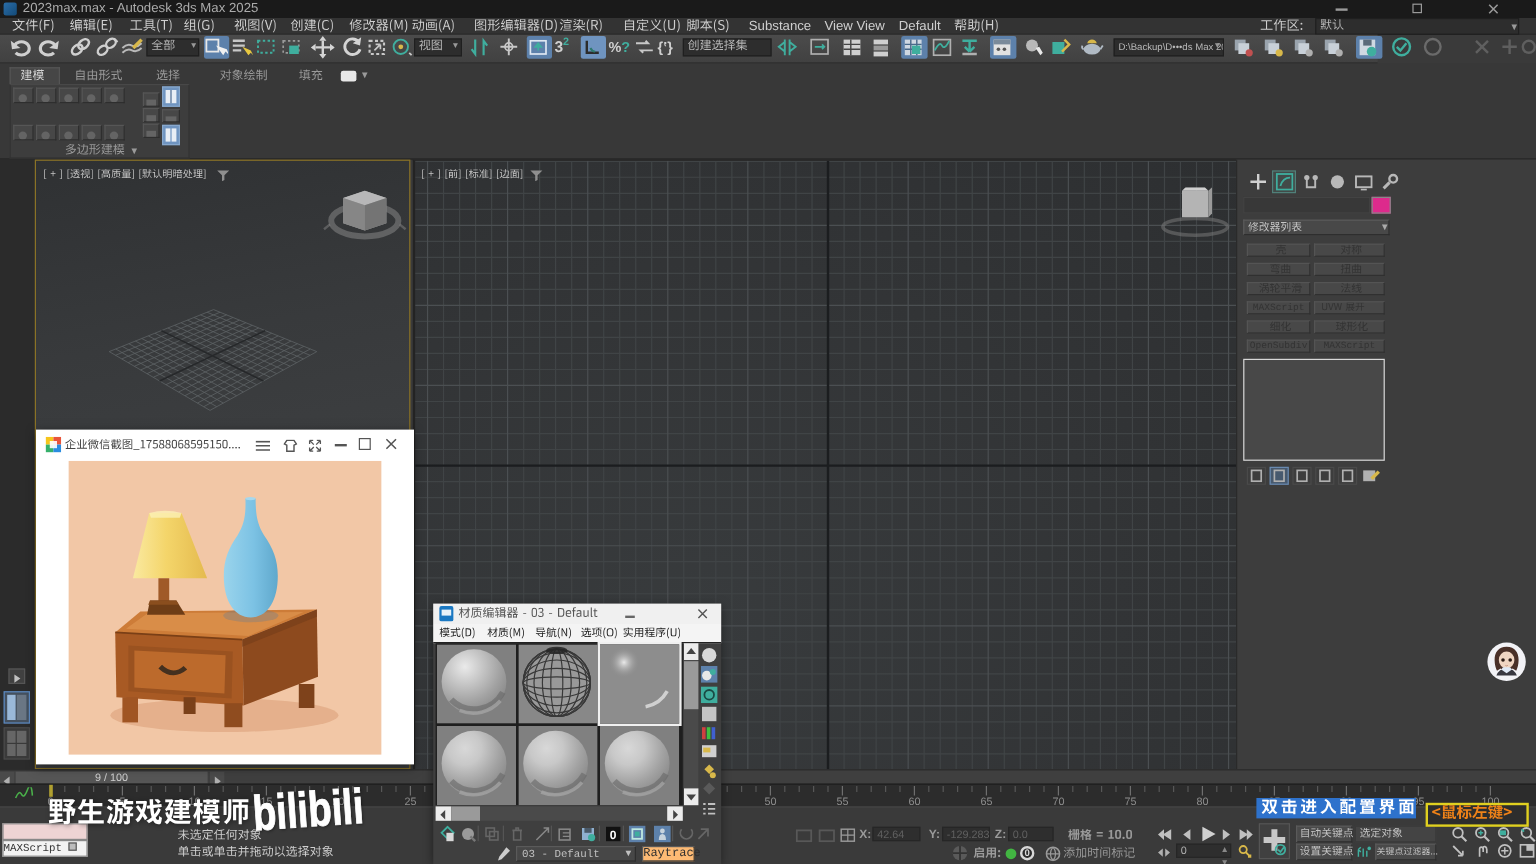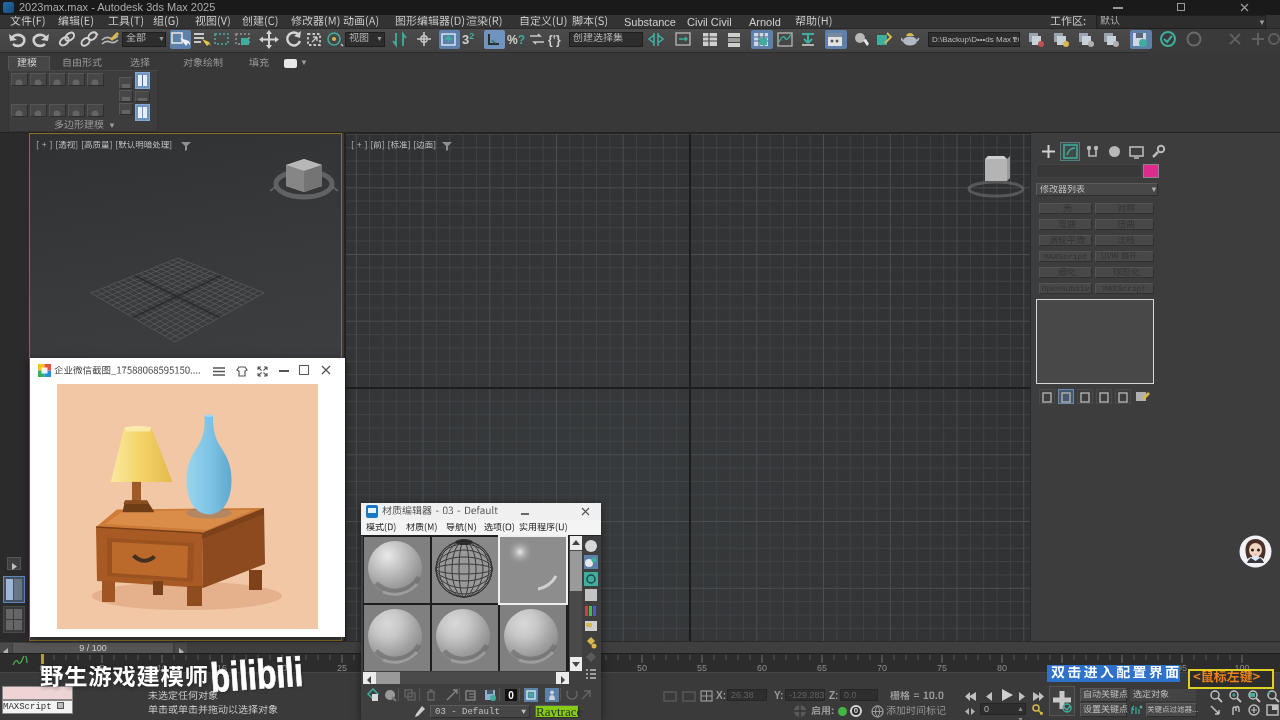--- a/index.html
+++ b/index.html
@@ -52,22 +52,22 @@
     <svg class="abs" style="left:519px;top:1px;" width="50" height="14" viewBox="0 0 50 14">
       <path d="M2.6 4.3L8.5 4.3L8.5 5.9L2.6 5.9L2.6 4.3ZM2.6 3.5L2.6 1.9L8.5 1.9L8.5 3.5L2.6 3.5ZM2.6 6.7L8.5 6.7L8.5 8.3L2.6 8.3L2.6 6.7ZM5.0 -0.5Q4.9 -0.0 4.8 0.3Q4.7 0.6 4.6 1.1L1.8 1.1L1.8 9.7L2.6 9.7L2.6 9.1L8.5 9.1L8.5 9.6L9.4 9.6L9.4 1.1L5.4 1.1Q5.6 0.6 5.7 0.4Q5.8 0.1 6.0 -0.3L5.0 -0.5ZM13.5 4.6Q13.2 6.6 12.9 7.4Q12.6 8.2 11.4 9.2Q11.6 9.3 11.8 9.4Q11.9 9.6 12.1 9.7Q12.8 9.1 13.1 8.7Q13.3 8.2 13.7 7.2Q14.7 9.1 15.6 9.3Q16.4 9.5 18.7 9.5L21.3 9.5Q21.3 9.3 21.4 9.1Q21.4 8.9 21.6 8.7Q21.0 8.7 20.1 8.7Q19.1 8.7 18.7 8.7Q18.1 8.7 17.8 8.7Q17.5 8.6 16.9 8.5L16.9 6.3L20.2 6.3L20.2 5.6L16.9 5.6L16.9 3.8L19.7 3.8L19.7 2.9L13.3 2.9L13.3 3.8L16.1 3.8L16.1 8.3Q15.2 8.0 14.8 7.7Q14.5 7.3 14.0 6.2Q14.1 5.7 14.2 5.5Q14.2 5.2 14.3 4.7L13.5 4.6ZM15.7 -0.3Q15.9 0.0 16.0 0.3Q16.1 0.5 16.2 0.8L11.9 0.8L11.9 3.2L12.7 3.2L12.7 1.6L20.3 1.6L20.3 3.2L21.1 3.2L21.1 0.8L17.1 0.8Q17.0 0.4 16.9 0.2Q16.7 -0.1 16.5 -0.5L15.7 -0.3ZM26.5 -0.2Q26.9 0.6 27.2 1.2Q27.4 1.7 27.6 2.5L28.4 2.2Q28.2 1.4 27.9 0.9Q27.7 0.4 27.3 -0.5L26.5 -0.2ZM30.7 0.4Q30.0 2.5 29.5 3.4Q29.0 4.3 27.5 5.9Q26.1 4.5 25.6 3.6Q25.1 2.7 24.4 0.8L23.6 1.1Q24.4 3.1 24.9 4.0Q25.5 5.0 26.9 6.4Q25.7 7.5 25.0 7.9Q24.2 8.4 22.4 9.0Q22.6 9.1 22.6 9.3Q22.7 9.5 22.8 9.7Q24.7 9.0 25.5 8.6Q26.3 8.1 27.5 7.0Q28.8 8.2 29.5 8.6Q30.3 9.1 32.0 9.7Q32.1 9.4 32.3 9.3Q32.4 9.1 32.6 8.9Q30.9 8.4 30.1 8.0Q29.4 7.5 28.1 6.4Q29.7 4.8 30.2 3.9Q30.8 2.9 31.6 0.6L30.7 0.4ZM35.6 11.0L36.2 10.7Q35.3 9.1 35.1 8.2Q34.8 7.2 34.8 5.4Q34.8 3.5 35.1 2.6Q35.3 1.7 36.2 0.1L35.6 -0.2Q34.6 1.5 34.3 2.3Q34.0 3.2 34.0 5.4Q34.0 7.5 34.3 8.4Q34.6 9.3 35.6 11.0ZM40.7 8.9Q42.3 8.9 43.0 8.5Q43.6 8.1 43.6 5.5L43.6 0.7L42.6 0.7L42.6 5.5Q42.6 7.4 42.2 7.7Q41.8 8.1 40.7 8.1Q39.6 8.1 39.2 7.7Q38.8 7.4 38.8 5.5L38.8 0.7L37.8 0.7L37.8 5.5Q37.8 8.1 38.4 8.5Q39.0 8.9 40.7 8.9ZM45.7 11.0Q46.8 9.3 47.1 8.4Q47.4 7.5 47.4 5.4Q47.4 3.2 47.1 2.3Q46.8 1.5 45.7 -0.2L45.1 0.1Q46.1 1.7 46.3 2.6Q46.5 3.5 46.5 5.4Q46.5 7.2 46.3 8.2Q46.1 9.1 45.1 10.7L45.7 11.0Z" fill="#cfcfcf"></path>
     </svg>
     <svg class="abs" style="left:572px;top:1px;" width="38" height="14" viewBox="0 0 38 14">
       <path d="M0.9 -0.0L0.9 3.9Q0.9 5.5 0.9 6.7Q0.9 7.8 0.3 9.3Q0.5 9.4 0.6 9.5Q0.8 9.6 0.9 9.7Q1.3 8.6 1.4 7.9Q1.5 7.2 1.6 5.9L2.9 5.9L2.9 8.7Q2.9 8.8 2.8 8.8Q2.8 8.9 2.7 8.9Q2.6 8.9 2.4 8.9Q2.3 8.9 1.8 8.9Q1.9 9.1 2.0 9.2Q2.0 9.4 2.1 9.6Q2.7 9.6 2.8 9.6Q3.0 9.6 3.2 9.4Q3.5 9.3 3.5 9.2Q3.6 9.1 3.6 8.7L3.6 -0.0L0.9 -0.0ZM1.6 0.7L2.9 0.7L2.9 2.5L1.6 2.5L1.6 0.7ZM1.6 3.3L2.9 3.3L2.9 5.2L1.6 5.2L1.6 3.9L1.6 3.3ZM7.6 0.2L7.6 9.7L8.4 9.7L8.4 1.0L9.5 1.0L9.5 6.9Q9.5 7.0 9.5 7.0Q9.5 7.1 9.4 7.1Q9.3 7.1 9.1 7.1Q9.0 7.1 8.6 7.1Q8.7 7.3 8.7 7.4Q8.8 7.6 8.8 7.8Q9.3 7.8 9.5 7.8Q9.7 7.8 9.9 7.7Q10.2 7.5 10.2 7.4Q10.3 7.3 10.3 6.9L10.3 0.2L7.6 0.2ZM4.1 8.5L4.1 8.5Q4.3 8.4 4.5 8.3Q4.7 8.3 6.6 8.0Q6.6 8.2 6.7 8.3Q6.7 8.4 6.7 8.6L7.3 8.4Q7.2 7.7 7.0 7.1Q6.9 6.5 6.5 5.5L5.9 5.7Q6.1 6.2 6.2 6.5Q6.3 6.8 6.4 7.3L4.8 7.6Q5.2 6.7 5.4 6.2Q5.5 5.7 5.8 4.7L7.3 4.7L7.3 3.9L6.0 3.9L6.0 2.2L7.1 2.2L7.1 1.4L6.0 1.4L6.0 -0.4L5.2 -0.4L5.2 1.4L4.1 1.4L4.1 2.2L5.2 2.2L5.2 3.9L3.9 3.9L3.9 4.7L5.0 4.7Q4.8 5.8 4.6 6.3Q4.4 6.9 4.3 7.2Q4.2 7.5 4.1 7.7Q4.0 7.8 3.9 7.8Q4.0 8.0 4.0 8.2Q4.1 8.4 4.1 8.5ZM16.1 -0.4L16.1 1.9L11.7 1.9L11.7 2.7L15.0 2.7Q14.2 4.6 13.6 5.5Q12.9 6.4 11.4 7.3Q11.6 7.4 11.7 7.6Q11.9 7.7 12.0 7.9Q13.6 6.8 14.3 5.9Q15.0 4.9 15.9 2.7L16.1 2.7L16.1 6.8L13.5 6.8L13.5 7.6L16.1 7.6L16.1 9.7L16.9 9.7L16.9 7.6L19.5 7.6L19.5 6.8L16.9 6.8L16.9 2.7L17.1 2.7Q17.9 4.9 18.6 5.9Q19.3 6.9 21.0 7.9Q21.1 7.7 21.3 7.5Q21.4 7.4 21.6 7.2Q20.1 6.3 19.4 5.4Q18.7 4.6 17.9 2.7L21.3 2.7L21.3 1.9L16.9 1.9L16.9 -0.4L16.1 -0.4ZM24.6 11.0L25.2 10.7Q24.3 9.1 24.1 8.2Q23.8 7.2 23.8 5.4Q23.8 3.5 24.1 2.6Q24.3 1.7 25.2 0.1L24.6 -0.2Q23.6 1.5 23.3 2.3Q23.0 3.2 23.0 5.4Q23.0 7.5 23.3 8.4Q23.6 9.3 24.6 11.0ZM29.1 8.9Q30.7 8.9 31.3 8.4Q31.8 7.9 31.8 6.7Q31.8 5.5 31.4 5.2Q31.1 4.9 30.1 4.5L29.0 4.0Q28.4 3.7 28.0 3.6Q27.7 3.4 27.7 2.7Q27.7 1.9 28.0 1.7Q28.2 1.5 29.2 1.5Q29.9 1.5 30.2 1.6Q30.5 1.8 31.0 2.2L31.5 1.6Q31.0 1.0 30.5 0.8Q30.1 0.6 29.2 0.6Q27.7 0.6 27.2 1.0Q26.6 1.5 26.6 2.7Q26.6 3.9 27.1 4.2Q27.5 4.5 28.3 4.8L29.4 5.3Q30.2 5.6 30.5 5.8Q30.8 5.9 30.8 6.7Q30.8 7.5 30.5 7.8Q30.1 8.1 29.1 8.1Q28.2 8.1 27.8 7.9Q27.4 7.7 26.9 7.1L26.2 7.8Q26.9 8.5 27.4 8.7Q27.9 8.9 29.1 8.9ZM33.4 11.0Q34.4 9.3 34.7 8.4Q35.0 7.5 35.0 5.4Q35.0 3.2 34.7 2.3Q34.4 1.5 33.4 -0.2L32.7 0.1Q33.7 1.7 33.9 2.6Q34.2 3.5 34.2 5.4Q34.2 7.2 33.9 8.2Q33.7 9.1 32.7 10.7L33.4 11.0Z" fill="#cfcfcf"></path>
     </svg>
     <svg class="abs" style="left:795px;top:1px;" width="39" height="14" viewBox="0 0 39 14">
       <path d="M3.0 -0.4L3.0 0.4L0.7 0.4L0.7 1.1L3.0 1.1L3.0 1.9L1.0 1.9L1.0 2.6L3.0 2.6L3.0 2.8Q3.0 3.0 3.0 3.1Q3.0 3.2 2.9 3.4L0.5 3.4L0.5 4.1L2.6 4.1Q2.3 4.6 2.0 4.8Q1.7 5.1 0.8 5.4Q0.9 5.5 1.1 5.7Q1.2 5.8 1.3 6.0Q2.5 5.5 2.9 5.1Q3.2 4.8 3.5 4.1L5.9 4.1L5.9 3.4L3.8 3.4Q3.8 3.2 3.8 3.1Q3.8 3.0 3.8 2.8L3.8 2.6L5.6 2.6L5.6 1.9L3.8 1.9L3.8 1.1L5.9 1.1L5.9 0.4L3.8 0.4L3.8 -0.4L3.0 -0.4ZM6.4 0.0L6.4 5.5L7.2 5.5L7.2 0.7L9.1 0.7Q8.8 1.2 8.6 1.5Q8.4 1.8 8.1 2.2Q9.0 2.8 9.2 3.0Q9.4 3.3 9.4 3.7Q9.4 3.9 9.4 4.0Q9.3 4.1 9.1 4.1Q9.0 4.2 8.9 4.2Q8.8 4.2 8.7 4.2Q8.3 4.3 8.2 4.3Q8.0 4.2 7.5 4.2Q7.6 4.4 7.7 4.5Q7.7 4.7 7.7 4.9Q8.2 4.9 8.4 4.9Q8.6 4.9 9.0 4.9Q9.2 4.9 9.4 4.8Q9.5 4.8 9.7 4.7Q10.0 4.5 10.1 4.4Q10.2 4.2 10.2 3.7Q10.2 3.2 10.1 3.0Q9.9 2.7 9.0 2.1Q9.4 1.6 9.7 1.2Q9.9 0.9 10.3 0.3L9.7 -0.0L9.6 0.0L6.4 0.0ZM1.6 5.9L1.6 9.1L2.5 9.1L2.5 6.7L5.0 6.7L5.0 9.7L5.9 9.7L5.9 6.7L8.7 6.7L8.7 8.2Q8.7 8.3 8.7 8.3Q8.6 8.3 8.4 8.4Q8.3 8.4 7.9 8.4Q7.6 8.4 6.9 8.3Q7.0 8.5 7.1 8.7Q7.2 8.8 7.2 9.1Q8.1 9.1 8.4 9.1Q8.7 9.1 9.1 8.9Q9.4 8.8 9.5 8.7Q9.5 8.6 9.5 8.2L9.5 5.9L5.9 5.9L5.9 5.0L5.0 5.0L5.0 5.9L1.6 5.9ZM18.0 -0.4Q18.0 0.4 18.0 0.8Q18.0 1.3 17.9 2.1L16.1 2.1L16.1 2.8L17.9 2.8Q17.8 5.5 17.5 6.6Q17.2 7.8 15.1 9.1Q15.3 9.2 15.4 9.4Q15.6 9.5 15.7 9.7Q17.9 8.2 18.2 7.0Q18.5 5.7 18.7 2.8L20.4 2.8Q20.3 6.9 20.3 7.6Q20.2 8.3 19.9 8.7Q19.8 8.8 19.8 8.8Q19.7 8.8 19.5 8.8Q19.3 8.8 19.0 8.8Q18.7 8.8 18.1 8.8Q18.2 9.0 18.3 9.2Q18.3 9.4 18.3 9.6Q18.9 9.6 19.2 9.6Q19.5 9.6 19.8 9.6Q20.2 9.6 20.3 9.5Q20.4 9.5 20.6 9.2Q21.0 8.7 21.1 7.9Q21.1 7.1 21.2 2.5Q21.2 2.4 21.2 2.2Q21.2 2.1 21.2 2.1L18.7 2.1Q18.8 1.2 18.8 0.8Q18.8 0.4 18.8 -0.4L18.0 -0.4ZM11.4 7.8L11.5 8.6Q12.8 8.3 13.8 8.1Q14.7 7.9 16.4 7.5L16.4 6.7L15.8 6.8L15.8 0.1L12.2 0.1L12.2 7.6L11.4 7.8ZM12.9 7.4L12.9 5.6L15.0 5.6L15.0 7.0L12.9 7.4ZM12.9 3.2L15.0 3.2L15.0 4.8L12.9 4.8L12.9 3.2ZM12.9 2.5L12.9 0.8L15.0 0.8L15.0 2.5L12.9 2.5ZM24.6 11.0L25.2 10.7Q24.3 9.1 24.1 8.2Q23.8 7.2 23.8 5.4Q23.8 3.5 24.1 2.6Q24.3 1.7 25.2 0.1L24.6 -0.2Q23.6 1.5 23.3 2.3Q23.0 3.2 23.0 5.4Q23.0 7.5 23.3 8.4Q23.6 9.3 24.6 11.0ZM26.8 8.8L27.8 8.8L27.8 5.0L31.6 5.0L31.6 8.8L32.6 8.8L32.6 0.7L31.6 0.7L31.6 4.1L27.8 4.1L27.8 0.7L26.8 0.7L26.8 8.8ZM34.8 11.0Q35.8 9.3 36.1 8.4Q36.4 7.5 36.4 5.4Q36.4 3.2 36.1 2.3Q35.8 1.5 34.8 -0.2L34.2 0.1Q35.1 1.7 35.4 2.6Q35.6 3.5 35.6 5.4Q35.6 7.2 35.4 8.2Q35.1 9.1 34.2 10.7L34.8 11.0Z" fill="#cfcfcf"></path>
     </svg>
     <div class="abs" style="left:624px;top:1px;font-size:11px;color:#cfcfcf">Substance</div>
-    <div class="abs" style="left:687px;top:1px;font-size:11px;color:#cfcfcf">Civil Civil</div>
-    <div class="abs" style="left:749px;top:1px;font-size:11px;color:#cfcfcf">Arnold</div>
+    <div class="abs" style="left:687px;top:1px;font-size:11px;color:#cfcfcf">View View</div>
+    <div class="abs" style="left:749px;top:1px;font-size:11px;color:#cfcfcf">Default</div>
     <svg class="abs" style="left:1050px;top:1px;" width="38" height="14" viewBox="0 0 38 14">
       <path d="M0.6 8.0L0.6 8.8L10.5 8.8L10.5 8.0L5.9 8.0L5.9 1.7L9.9 1.7L9.9 0.8L1.1 0.8L1.1 1.7L5.0 1.7L5.0 8.0L0.6 8.0ZM16.8 -0.3Q16.2 1.3 15.8 2.1Q15.3 2.9 14.4 3.9Q14.5 4.1 14.7 4.2Q14.9 4.4 15.0 4.5Q15.6 3.9 15.8 3.5Q16.1 3.1 16.6 2.2L17.3 2.2L17.3 9.7L18.2 9.7L18.2 7.0L21.5 7.0L21.5 6.2L18.2 6.2L18.2 4.5L21.3 4.5L21.3 3.8L18.2 3.8L18.2 2.2L21.6 2.2L21.6 1.4L17.0 1.4Q17.2 0.9 17.3 0.7Q17.4 0.4 17.6 -0.1L16.8 -0.3ZM14.1 -0.4Q13.5 1.3 13.0 2.1Q12.5 2.9 11.4 4.0Q11.6 4.2 11.7 4.4Q11.8 4.6 11.9 4.8Q12.3 4.4 12.4 4.2Q12.6 4.0 13.0 3.5L13.0 9.7L13.8 9.7L13.8 2.2Q14.2 1.5 14.4 1.1Q14.6 0.6 14.9 -0.2L14.1 -0.4ZM32.2 0.2L23.1 0.2L23.1 9.4L32.5 9.4L32.5 8.6L23.9 8.6L23.9 1.0L32.2 1.0L32.2 0.2ZM24.8 2.4Q25.7 3.1 26.2 3.5Q26.7 3.9 27.6 4.7Q26.6 5.7 26.1 6.1Q25.6 6.5 24.5 7.2Q24.7 7.3 24.8 7.5Q25.0 7.6 25.1 7.8Q26.2 7.1 26.7 6.7Q27.2 6.3 28.1 5.3Q29.1 6.2 29.5 6.6Q29.9 7.1 30.5 7.8L31.2 7.2Q30.6 6.5 30.1 6.0Q29.7 5.6 28.7 4.7Q29.5 3.8 29.9 3.3Q30.2 2.8 30.8 1.8L30.0 1.5Q29.5 2.4 29.2 2.9Q28.9 3.3 28.1 4.2Q27.2 3.3 26.7 2.9Q26.3 2.6 25.4 1.9L24.8 2.4ZM34.5 4.5Q34.9 4.5 35.1 4.4Q35.3 4.2 35.3 3.7Q35.3 3.3 35.1 3.1Q34.9 3.0 34.5 3.0Q34.1 3.0 34.0 3.1Q33.8 3.3 33.8 3.7Q33.8 4.2 34.0 4.4Q34.1 4.5 34.5 4.5ZM34.5 8.9Q34.9 8.9 35.1 8.8Q35.3 8.6 35.3 8.2Q35.3 7.7 35.1 7.6Q34.9 7.4 34.5 7.4Q34.1 7.4 34.0 7.6Q33.8 7.7 33.8 8.2Q33.8 8.6 34.0 8.8Q34.1 8.9 34.5 8.9Z" fill="#cfcfcf"></path>
     </svg>
     <div class="ddl" style="left:1096px;top:0px;width:170px;height:14px"></div>
     <svg class="abs" style="left:1100px;top:1px;" width="22" height="12" viewBox="0 0 22 12">
       <path d="M7.6 0.4Q8.0 0.9 8.3 1.2Q8.5 1.6 8.7 2.0L9.2 1.7Q9.0 1.3 8.8 0.9Q8.5 0.6 8.1 0.1L7.6 0.4ZM1.7 1.0Q1.8 1.5 1.9 1.8Q1.9 2.1 2.0 2.5L2.4 2.4Q2.3 2.0 2.3 1.7Q2.2 1.4 2.0 0.9L1.7 1.0ZM2.0 6.8Q2.1 7.4 2.1 7.7Q2.1 8.1 2.1 8.6L2.6 8.5Q2.7 8.0 2.6 7.7Q2.6 7.3 2.5 6.8L2.0 6.8ZM3.0 6.8Q3.2 7.3 3.2 7.6Q3.3 8.0 3.3 8.4L3.8 8.3Q3.8 7.9 3.7 7.5Q3.7 7.2 3.5 6.7L3.0 6.8ZM4.0 6.8Q4.2 7.2 4.3 7.4Q4.4 7.7 4.4 8.0L4.9 7.8Q4.9 7.5 4.8 7.2Q4.7 7.0 4.5 6.6L4.0 6.8ZM1.1 6.6Q1.0 7.1 0.8 7.5Q0.7 7.9 0.3 8.4L0.9 8.6Q1.2 8.1 1.3 7.7Q1.4 7.3 1.6 6.8L1.1 6.6ZM3.7 0.9Q3.6 1.4 3.5 1.7Q3.4 2.1 3.3 2.5L3.6 2.6Q3.8 2.2 3.9 1.9Q4.0 1.6 4.2 1.1L3.7 0.9ZM6.8 -0.4L6.8 1.9L6.8 2.5L5.2 2.5L5.2 3.2L6.8 3.2Q6.7 4.9 6.5 5.8Q6.2 6.7 4.8 8.3Q5.0 8.4 5.1 8.5Q5.2 8.6 5.4 8.8Q6.4 7.5 6.7 6.9Q7.0 6.2 7.2 4.8Q7.7 6.5 8.0 7.2Q8.3 7.9 9.3 8.8Q9.4 8.6 9.5 8.4Q9.6 8.3 9.8 8.2Q8.6 7.3 8.2 6.3Q7.9 5.4 7.5 3.2L9.5 3.2L9.5 2.5L7.5 2.5L7.5 1.9L7.5 -0.4L6.8 -0.4ZM1.5 0.5L2.7 0.5L2.7 3.0L1.5 3.0L1.5 0.5ZM3.1 0.5L4.3 0.5L4.3 3.0L3.1 3.0L3.1 0.5ZM0.8 4.2L0.8 4.8L2.6 4.8L2.6 5.6L0.6 5.7L0.7 6.4Q1.8 6.3 2.6 6.2Q3.4 6.2 5.0 6.1L5.0 5.5L3.2 5.6L3.2 4.8L4.8 4.8L4.8 4.2L3.2 4.2L3.2 3.5L4.9 3.5L4.9 -0.1L0.9 -0.1L0.9 3.5L2.6 3.5L2.6 4.2L0.8 4.2ZM11.4 0.2Q11.9 0.7 12.3 1.0Q12.6 1.4 12.9 1.8L13.4 1.2Q13.1 0.8 12.8 0.5Q12.4 0.2 11.9 -0.2L11.4 0.2ZM16.2 -0.4Q16.2 3.0 16.2 4.8Q16.2 6.5 13.7 8.3Q13.9 8.4 14.0 8.5Q14.2 8.6 14.3 8.8Q15.6 7.8 16.0 7.1Q16.3 6.4 16.6 4.7Q17.0 6.1 17.4 7.0Q17.7 7.8 19.1 8.8Q19.3 8.6 19.4 8.5Q19.5 8.4 19.7 8.2Q17.5 6.8 17.3 5.2Q17.0 3.7 16.9 2.7Q17.0 1.7 17.0 1.2Q17.0 0.6 17.0 -0.4L16.2 -0.4ZM10.5 2.7L10.5 3.5L12.2 3.5L12.2 6.9Q12.2 7.4 12.0 7.5Q11.8 7.7 11.6 7.8Q11.7 8.0 11.8 8.1Q11.9 8.2 12.0 8.4Q12.2 8.2 12.3 8.1Q12.4 8.0 14.3 6.7Q14.3 6.5 14.2 6.4Q14.2 6.2 14.1 6.0L12.9 6.9L12.9 2.7L10.5 2.7Z" fill="#b9b9b9"></path>
     </svg>
     <div class="abs" style="left:1258px;top:3px;font-size:8px;color:#999">▼</div>
   </div>
 <div class="abs" style="left:0;top:29px;width:1148px;height:24px;background:linear-gradient(#4b4b4b,#414141);border-bottom:1px solid #2c2c2c">
@@ -541,21 +541,21 @@
     </svg>
     <svg class="abs" style="left:663px;top:17px" width="36" height="12">
       <rect x="1" y="2" width="12" height="9" fill="none" stroke="#585858" stroke-width="1.5"></rect>
       <rect x="20" y="2" width="12" height="9" fill="none" stroke="#585858" stroke-width="1.5"></rect>
     </svg>
     <svg class="abs" style="left:700px;top:17px" width="13" height="12">
       <rect x="1" y="1" width="11" height="10" fill="none" stroke="#9a9a9a" stroke-width="1.2"></rect>
       <path d="M6.5 1v10M1 6h11" stroke="#9a9a9a" stroke-width="1"></path>
     </svg>
     <div class="abs" style="left:716px;top:17px;font-size:10px;color:#9a9a9a;font-weight:bold">X:</div>
-    <div class="abs" style="left:727px;top:16px;width:40px;height:12px;background:#2e2e2e;border:1px solid #262626;color:#606060;font-size:9px;line-height:11px;padding-left:3px">26.38</div>
+    <div class="abs" style="left:727px;top:16px;width:40px;height:12px;background:#2e2e2e;border:1px solid #262626;color:#606060;font-size:9px;line-height:11px;padding-left:3px">42.64</div>
     <div class="abs" style="left:774px;top:17px;font-size:10px;color:#9a9a9a;font-weight:bold">Y:</div>
     <div class="abs" style="left:785px;top:16px;width:40px;height:12px;background:#2e2e2e;border:1px solid #262626;color:#606060;font-size:9px;line-height:11px;padding-left:3px">-129.283</div>
     <div class="abs" style="left:829px;top:17px;font-size:10px;color:#9a9a9a;font-weight:bold">Z:</div>
     <div class="abs" style="left:840px;top:16px;width:38px;height:12px;background:#2e2e2e;border:1px solid #262626;color:#606060;font-size:9px;line-height:11px;padding-left:3px">0.0</div>
     <svg class="abs" style="left:890px;top:18px;" width="56" height="12" viewBox="0 0 56 12">
       <path d="M1.4 -0.5L1.4 1.5L0.4 1.5L0.4 2.6L1.4 2.6L1.4 2.6Q1.1 3.8 0.9 4.6Q0.7 5.3 0.2 6.1Q0.4 6.4 0.5 6.6Q0.6 6.8 0.7 7.2Q1.0 6.8 1.1 6.5Q1.2 6.3 1.4 5.7L1.4 8.9L2.4 8.9L2.4 4.4Q2.6 4.8 2.7 5.1Q2.7 5.3 2.8 5.6L3.4 4.6L3.4 4.5L3.8 4.5Q3.8 5.8 3.7 6.6Q3.6 7.3 2.9 8.4Q3.2 8.5 3.4 8.6Q3.6 8.8 3.8 8.9Q4.5 7.7 4.6 6.9Q4.7 6.0 4.7 4.5L5.2 4.5L5.2 7.7Q5.2 7.8 5.2 7.8Q5.2 7.8 5.1 7.8Q5.0 7.8 4.9 7.8Q4.8 7.8 4.6 7.8Q4.7 8.1 4.8 8.3Q4.9 8.5 4.9 8.8Q5.3 8.8 5.5 8.8Q5.7 8.8 5.9 8.6Q6.0 8.5 6.0 8.5Q6.1 8.4 6.1 8.3L6.1 8.5Q6.3 8.6 6.5 8.7Q6.8 8.8 7.0 8.9Q7.5 7.8 7.5 6.9Q7.6 5.9 7.6 4.5L8.2 4.5L8.2 7.8Q8.2 7.9 8.1 7.9Q8.1 7.9 8.0 7.9Q7.9 7.9 7.8 7.9Q7.7 7.9 7.4 7.9Q7.6 8.2 7.6 8.4Q7.7 8.7 7.7 8.9Q8.2 8.9 8.4 8.9Q8.6 8.9 8.8 8.7Q9.1 8.6 9.1 8.4Q9.2 8.3 9.2 7.8L9.2 4.5L9.7 4.5L9.7 3.4L9.2 3.4L9.2 -0.1L6.6 -0.1L6.6 3.4L6.2 3.4L6.2 -0.1L3.8 -0.1L3.8 3.4L3.3 3.4L3.3 4.4Q3.1 3.9 2.8 3.5Q2.6 3.0 2.4 2.8L2.4 2.6L3.3 2.6L3.3 1.5L2.4 1.5L2.4 -0.5L1.4 -0.5ZM8.2 3.4L7.6 3.4L7.6 0.9L8.2 0.9L8.2 3.4ZM6.2 4.5L6.6 4.5Q6.6 5.7 6.6 6.4Q6.5 7.1 6.2 8.2Q6.2 8.0 6.2 8.0Q6.2 7.9 6.2 7.7L6.2 4.5ZM5.2 3.4L4.7 3.4L4.7 0.9L5.2 0.9L5.2 3.4ZM15.9 1.6L17.6 1.6Q17.4 2.0 17.2 2.2Q17.1 2.4 16.7 2.8Q16.4 2.4 16.2 2.2Q16.1 2.0 15.9 1.7L15.9 1.6ZM11.8 -0.5L11.8 1.6L10.4 1.6L10.4 2.7L11.7 2.7Q11.4 3.9 11.1 4.6Q10.8 5.3 10.2 6.0Q10.4 6.3 10.5 6.6Q10.7 6.8 10.8 7.1Q11.1 6.6 11.3 6.2Q11.5 5.9 11.8 5.1L11.8 8.9L12.9 8.9L12.9 4.3Q13.1 4.6 13.2 4.8Q13.3 5.0 13.4 5.2L13.5 5.1Q13.7 5.3 13.8 5.5Q13.9 5.7 14.1 5.9L14.6 5.7L14.6 8.9L15.7 8.9L15.7 8.6L17.8 8.6L17.8 8.9L18.9 8.9L18.9 5.6L19.1 5.7Q19.3 5.4 19.4 5.1Q19.6 4.9 19.9 4.7Q19.0 4.4 18.6 4.2Q18.2 4.0 17.6 3.5Q18.2 2.8 18.5 2.4Q18.8 1.9 19.1 0.9L18.4 0.5L18.1 0.6L16.5 0.6Q16.6 0.3 16.7 0.2Q16.8 0.1 16.9 -0.2L15.7 -0.5Q15.4 0.5 15.1 0.9Q14.7 1.4 14.0 2.1L14.0 1.6L12.9 1.6L12.9 -0.5L11.8 -0.5ZM15.7 7.5L15.7 6.2L17.8 6.2L17.8 7.5L15.7 7.5ZM15.6 5.1Q16.0 4.9 16.2 4.8Q16.4 4.6 16.8 4.3Q17.1 4.6 17.3 4.8Q17.5 4.9 18.0 5.1L15.6 5.1ZM15.2 2.5Q15.4 2.9 15.6 3.1Q15.7 3.2 16.0 3.5Q15.3 4.1 14.9 4.3Q14.6 4.5 13.8 4.8L14.1 4.3Q13.9 4.1 13.6 3.6Q13.2 3.2 12.9 2.9L12.9 2.7L13.8 2.7Q14.0 2.9 14.2 3.0Q14.3 3.2 14.5 3.3Q14.7 3.1 14.9 3.0Q15.0 2.8 15.2 2.5ZM23.9 3.5L29.0 3.5L29.0 2.4L23.9 2.4L23.9 3.5ZM23.9 6.1L29.0 6.1L29.0 5.0L23.9 5.0L23.9 6.1ZM33.7 8.0L38.2 8.0L38.2 6.8L36.8 6.8L36.8 0.6L35.7 0.6Q35.2 0.9 35.0 1.0Q34.7 1.1 34.0 1.2L34.0 2.1L35.3 2.1L35.3 6.8L33.7 6.8L33.7 8.0ZM41.8 8.1Q43.3 8.1 43.8 7.5Q44.3 6.8 44.3 4.3Q44.3 1.7 43.8 1.1Q43.3 0.5 41.8 0.5Q40.2 0.5 39.7 1.1Q39.2 1.7 39.2 4.3Q39.2 6.8 39.7 7.5Q40.2 8.1 41.8 8.1ZM41.8 7.0Q41.1 7.0 40.9 6.7Q40.6 6.3 40.6 4.3Q40.6 2.2 40.9 1.9Q41.1 1.6 41.8 1.6Q42.4 1.6 42.6 1.9Q42.9 2.2 42.9 4.3Q42.9 6.3 42.6 6.7Q42.4 7.0 41.8 7.0ZM46.3 8.1Q46.8 8.1 47.0 7.9Q47.2 7.7 47.2 7.2Q47.2 6.6 47.0 6.4Q46.8 6.2 46.3 6.2Q45.8 6.2 45.6 6.4Q45.4 6.6 45.4 7.2Q45.4 7.7 45.6 7.9Q45.8 8.1 46.3 8.1ZM50.9 8.1Q52.4 8.1 52.9 7.5Q53.4 6.8 53.4 4.3Q53.4 1.7 52.9 1.1Q52.4 0.5 50.9 0.5Q49.4 0.5 48.9 1.1Q48.4 1.7 48.4 4.3Q48.4 6.8 48.9 7.5Q49.4 8.1 50.9 8.1ZM50.9 7.0Q50.3 7.0 50.0 6.7Q49.8 6.3 49.8 4.3Q49.8 2.2 50.0 1.9Q50.3 1.6 50.9 1.6Q51.5 1.6 51.8 1.9Q52.0 2.2 52.0 4.3Q52.0 6.3 51.8 6.7Q51.5 7.0 50.9 7.0Z" fill="#9a9a9a"></path>
     </svg>
     <svg class="abs" style="left:793px;top:31px" width="15" height="14">
       <circle cx="7" cy="7" r="6" fill="#5a5a5a"></circle>
       <path d="M7 1v12M1 7h12" stroke="#333" stroke-width="1.5"></path>
@@ -939,21 +939,21 @@
     <div class="abs" style="left:37px;top:185px;width:1px;height:13px;background:#555"></div>
     <div class="abs" style="left:58px;top:185px;width:1px;height:13px;background:#555"></div>
     <div class="abs" style="left:98px;top:185px;width:1px;height:13px;background:#555"></div>
     <div class="abs" style="left:138px;top:185px;width:1px;height:13px;background:#555"></div>
     <div class="abs" style="left:158px;top:185px;width:1px;height:13px;background:#555"></div>
     <div class="abs" style="left:199px;top:185px;width:1px;height:13px;background:#555"></div>
     <svg class="abs" style="left:53px;top:202px" width="12" height="13">
       <path d="M8 1l3 3-7 7-3 1 1-3z" fill="#ccc"></path>
     </svg>
     <div class="abs" style="left:69px;top:202px;width:100px;height:13px;background:#474747;border:1px solid;border-color:#5a5a5a #2e2e2e #2e2e2e #5a5a5a;color:#c0c0c0;font-size:9px;line-height:12px;padding-left:4px;font-family:'Liberation Mono',monospace">03 - Default<span style="position:absolute;right:3px;top:0;font-size:8px">▼</span></div>
-    <div class="abs" style="left:174px;top:202px;width:44px;height:13px;background:#84cc16;border:1px solid;border-color:#5a5a5a #2e2e2e #2e2e2e #5a5a5a;color:#2f2f2f;font-size:13px;text-align:center;line-height:12px;font-family:Liberation Serif, serif">Raytrace</div>
+    <div class="abs" style="left:174px;top:202px;width:44px;height:13px;background:#fdba74;border:1px solid;border-color:#5a5a5a #2e2e2e #2e2e2e #5a5a5a;color:#2f2f2f;font-size:10px;text-align:center;line-height:12px;font-family:Liberation Mono, monospace">Raytrace</div>
   </div>
 <svg class="abs" style="left:40px;top:666px;filter:drop-shadow(1px 1px 2px rgba(0,0,0,0.45));" width="171" height="29" viewBox="0 0 171 29">
     <path d="M3.7 6.0L5.5 6.0L5.5 7.8L3.7 7.8L3.7 6.0ZM7.8 6.0L9.5 6.0L9.5 7.8L7.8 7.8L7.8 6.0ZM3.7 2.2L5.5 2.2L5.5 3.9L3.7 3.9L3.7 2.2ZM7.8 2.2L9.5 2.2L9.5 3.9L7.8 3.9L7.8 2.2ZM0.7 17.5L1.0 20.2Q4.1 19.8 6.2 19.6Q8.4 19.3 12.4 18.8L12.3 16.3L8.0 16.7L8.0 14.5L11.9 14.5L11.9 11.9L8.0 11.9L8.0 10.0L11.9 10.0L11.9 -0.1L1.4 -0.1L1.4 10.0L5.3 10.0L5.3 11.9L1.5 11.9L1.5 14.5L5.3 14.5L5.3 17.0L0.7 17.5ZM13.0 5.1Q14.5 5.8 15.3 6.2Q16.1 6.7 17.4 7.6L12.4 7.6L12.4 10.3L15.5 10.3L15.5 17.8Q15.5 18.1 15.5 18.1Q15.4 18.2 15.1 18.2Q14.7 18.2 14.1 18.2Q13.5 18.2 12.5 18.1Q12.8 18.9 13.0 19.5Q13.2 20.1 13.3 20.9Q15.0 20.9 15.6 20.9Q16.3 20.9 17.2 20.4Q18.1 20.0 18.2 19.6Q18.3 19.2 18.3 17.9L18.3 10.3L19.9 10.3Q19.6 11.5 19.5 12.1Q19.4 12.7 19.1 13.5L21.4 14.0Q22.0 12.5 22.3 11.3Q22.6 10.1 23.0 8.0L21.1 7.6L20.7 7.6L20.2 7.6L20.8 7.0Q20.3 6.5 19.9 6.3Q19.6 6.1 18.8 5.6Q20.3 4.3 21.0 3.4Q21.6 2.6 22.6 1.1L20.8 -0.2L20.2 -0.1L12.7 -0.1L12.7 2.4L18.3 2.4Q17.9 3.1 17.6 3.4Q17.3 3.8 16.8 4.3Q16.1 4.0 15.8 3.8Q15.4 3.6 14.8 3.3L13.0 5.1ZM29.0 -0.9Q28.2 2.4 27.4 4.0Q26.6 5.6 24.8 7.6Q25.5 8.0 26.1 8.4Q26.8 8.8 27.3 9.3Q28.1 8.3 28.5 7.8Q28.8 7.2 29.5 5.9L34.4 5.9L34.4 10.0L28.0 10.0L28.0 12.7L34.4 12.7L34.4 17.5L25.3 17.5L25.3 20.2L46.5 20.2L46.5 17.5L37.4 17.5L37.4 12.7L44.4 12.7L44.4 10.0L37.4 10.0L37.4 5.9L45.3 5.9L45.3 3.1L37.4 3.1L37.4 -1.2L34.4 -1.2L34.4 3.1L30.8 3.1Q31.2 2.0 31.4 1.5Q31.6 0.9 31.9 -0.2L29.0 -0.9ZM48.9 7.4Q50.0 8.0 50.9 8.5Q51.7 9.0 52.5 9.6L54.2 7.4Q53.3 6.8 52.5 6.3Q51.6 5.9 50.5 5.3L48.9 7.4ZM49.1 19.2L51.7 20.6Q52.6 18.3 53.0 16.9Q53.5 15.5 54.2 13.0L52.0 11.6Q51.1 14.4 50.5 15.9Q49.9 17.4 49.1 19.2ZM56.2 -0.4Q56.8 0.4 57.0 0.9Q57.3 1.4 57.7 2.2L54.3 2.3L54.3 4.9L56.0 4.9Q55.9 10.3 55.8 13.0Q55.6 15.8 52.8 19.0Q53.5 19.4 53.9 19.8Q54.3 20.2 54.7 20.9Q57.0 18.1 57.5 16.2Q57.9 14.3 58.3 10.0L59.8 10.0Q59.6 15.4 59.5 16.4Q59.4 17.4 59.0 17.9Q58.8 18.2 58.7 18.2Q58.6 18.2 58.4 18.2Q58.0 18.2 57.7 18.2Q57.4 18.2 56.7 18.1Q57.1 18.8 57.2 19.4Q57.4 19.9 57.4 20.7Q58.3 20.7 58.8 20.7Q59.2 20.7 59.7 20.6Q60.3 20.5 60.6 20.4Q60.8 20.3 61.2 19.6Q61.9 18.8 62.0 17.4Q62.1 16.0 62.4 8.6Q62.4 8.3 62.4 7.9Q62.4 7.5 62.4 7.5L58.5 7.5L58.6 4.9L62.1 4.9Q61.9 5.3 61.8 5.5Q61.7 5.7 61.4 6.0Q62.0 6.3 62.5 6.6Q63.1 6.9 63.6 7.3L63.6 8.5L66.8 8.5Q66.5 8.9 66.3 9.1Q66.1 9.3 65.7 9.6L65.7 11.7L62.7 11.7L62.7 14.2L65.7 14.2L65.7 18.0Q65.7 18.3 65.6 18.3Q65.6 18.4 65.3 18.4Q65.0 18.4 64.4 18.4Q63.9 18.4 62.9 18.3Q63.2 19.1 63.4 19.6Q63.6 20.1 63.7 20.9Q65.2 20.9 65.8 20.9Q66.4 20.8 67.2 20.4Q68.1 20.0 68.2 19.7Q68.3 19.3 68.3 18.0L68.3 14.2L71.0 14.2L71.0 11.7L68.3 11.7L68.3 10.3Q69.3 9.4 69.8 8.8Q70.3 8.2 71.1 7.1L69.4 5.9L69.0 6.0L64.6 6.0Q64.8 5.5 64.9 5.2Q65.1 4.9 65.3 4.3L71.0 4.3L71.0 1.6L66.1 1.6Q66.3 0.9 66.4 0.5Q66.5 0.1 66.6 -0.7L63.9 -1.1Q63.6 0.6 63.4 1.5Q63.2 2.4 62.6 3.9L62.6 2.2L58.8 2.2L60.6 1.5Q60.2 0.7 59.8 0.1Q59.5 -0.5 58.8 -1.4L56.2 -0.4ZM49.7 1.1Q50.9 1.8 51.7 2.3Q52.5 2.8 53.3 3.5L54.3 2.3L55.0 1.2Q54.1 0.6 53.3 0.2Q52.5 -0.3 51.3 -0.9L49.7 1.1ZM88.8 0.4Q89.8 1.4 90.4 2.2Q91.1 2.9 91.7 3.8L93.9 2.1Q93.2 1.3 92.5 0.6Q91.8 -0.1 90.8 -1.1L88.8 0.4ZM73.2 6.5Q74.4 8.0 75.1 8.9Q75.8 9.8 77.0 11.6Q75.8 13.9 75.1 14.8Q74.4 15.8 72.8 17.0Q73.5 17.5 73.9 18.1Q74.4 18.6 74.8 19.3Q76.4 18.0 77.0 17.1Q77.7 16.3 78.8 14.3Q79.6 15.5 80.0 16.1Q80.3 16.6 80.8 17.6L83.0 15.6Q82.3 14.4 81.8 13.7Q81.3 12.9 80.2 11.4Q81.3 8.6 81.7 7.0Q82.1 5.4 82.5 1.9L80.7 1.2L80.3 1.4L73.3 1.4L73.3 3.8L79.5 3.8Q79.2 5.5 79.0 6.4Q78.8 7.2 78.2 8.7L75.1 4.8L73.2 6.5ZM91.8 7.3Q91.1 9.1 90.5 10.0Q90.0 10.9 88.7 12.5Q88.4 11.0 88.3 10.2Q88.1 9.3 88.0 7.3L94.8 6.5L94.5 4.0L87.7 4.7Q87.6 3.0 87.6 2.0Q87.6 1.0 87.6 -1.0L84.6 -1.0Q84.7 1.2 84.7 2.2Q84.8 3.2 84.9 5.1L82.3 5.4L82.7 8.0L85.1 7.7Q85.4 10.6 85.6 11.8Q85.8 13.0 86.4 15.0Q85.0 16.2 84.2 16.8Q83.5 17.3 81.8 18.0Q82.6 18.5 83.1 19.0Q83.5 19.4 84.1 20.1Q85.2 19.5 85.8 19.1Q86.4 18.7 87.5 17.7Q88.5 19.6 89.2 20.1Q89.9 20.7 91.8 20.9Q93.1 21.0 93.8 20.5Q94.4 19.9 95.0 15.5Q94.5 15.2 93.8 14.8Q93.2 14.4 92.7 13.8Q92.5 16.3 92.4 16.8Q92.2 17.4 91.7 17.4Q90.9 17.2 90.6 16.9Q90.3 16.6 89.7 15.5Q91.5 13.4 92.3 12.2Q93.1 11.0 94.0 8.6L91.8 7.3ZM105.5 0.6L105.5 2.7L109.5 2.7L109.5 3.8L104.2 3.8L104.2 5.9L109.5 5.9L109.5 7.1L105.4 7.1L105.4 9.2L109.5 9.2L109.5 10.4L105.3 10.4L105.3 12.3L109.5 12.3L109.5 13.5L104.3 13.5L104.3 15.7L109.5 15.7L109.5 17.2L112.2 17.2L112.2 15.7L118.4 15.7L118.4 13.5L112.2 13.5L112.2 12.3L117.6 12.3L117.6 10.4L112.2 10.4L112.2 9.2L117.4 9.2L117.4 5.9L118.7 5.9L118.7 3.8L117.4 3.8L117.4 0.6L112.2 0.6L112.2 -1.2L109.5 -1.2L109.5 0.6L105.5 0.6ZM112.2 5.9L114.9 5.9L114.9 7.1L112.2 7.1L112.2 5.9ZM112.2 3.8L112.2 2.7L114.9 2.7L114.9 3.8L112.2 3.8ZM98.5 10.3Q98.5 10.0 98.9 9.8Q99.3 9.6 99.8 9.3L101.8 9.3Q101.6 10.8 101.5 11.5Q101.3 12.2 100.9 13.4Q100.5 12.6 100.3 12.2Q100.1 11.7 99.8 10.6L97.7 11.3Q98.3 13.2 98.6 14.0Q99.0 14.7 99.8 15.9Q99.1 17.2 98.6 17.8Q98.1 18.3 97.0 19.1Q97.6 19.4 98.1 19.9Q98.6 20.4 99.0 20.9Q100.0 20.2 100.5 19.7Q100.9 19.2 101.6 18.0Q104.1 20.0 105.7 20.2Q107.3 20.4 111.3 20.4L118.2 20.4Q118.3 19.7 118.6 19.1Q118.8 18.4 119.2 17.9Q117.6 17.9 115.1 17.9Q112.7 17.9 111.3 17.9Q107.9 17.9 106.4 17.7Q104.9 17.5 102.8 15.7Q103.7 13.4 104.0 12.0Q104.3 10.6 104.6 7.1L103.0 6.8L102.5 6.8L101.7 6.8Q102.8 5.1 103.3 4.0Q103.8 3.0 104.7 0.9L103.0 -0.2L102.2 0.1L97.7 0.1L97.7 2.6L101.1 2.6Q100.3 4.5 99.9 5.3Q99.5 6.1 99.1 6.6Q98.6 7.4 98.3 7.7Q97.9 8.0 97.4 8.2Q97.8 8.7 98.1 9.3Q98.4 9.8 98.5 10.3ZM132.5 9.3L139.0 9.3L139.0 10.3L132.5 10.3L132.5 9.3ZM132.5 6.5L139.0 6.5L139.0 7.5L132.5 7.5L132.5 6.5ZM137.4 -1.2L137.4 0.4L134.7 0.4L134.7 -1.2L132.0 -1.2L132.0 0.4L129.3 0.4L129.3 2.7L132.0 2.7L132.0 4.1L134.7 4.1L134.7 2.7L137.4 2.7L137.4 4.1L140.1 4.1L140.1 2.7L142.8 2.7L142.8 0.4L140.1 0.4L140.1 -1.2L137.4 -1.2ZM129.9 4.5L129.9 12.3L134.4 12.3Q134.4 12.8 134.4 13.0Q134.3 13.2 134.2 13.7L128.8 13.7L128.8 16.0L133.3 16.0Q132.5 17.2 131.7 17.6Q130.9 18.1 127.9 18.7Q128.5 19.2 128.8 19.7Q129.1 20.2 129.4 20.9Q133.3 20.0 134.2 19.2Q135.2 18.5 136.2 16.5Q137.3 18.6 138.2 19.4Q139.1 20.1 141.8 20.9Q142.2 20.2 142.6 19.6Q142.9 19.1 143.5 18.5Q141.4 18.1 140.6 17.7Q139.8 17.2 138.8 16.0L142.9 16.0L142.9 13.7L137.0 13.7L137.2 12.3L141.7 12.3L141.7 4.5L129.9 4.5ZM124.0 -1.2L124.0 3.2L121.5 3.2L121.5 5.8L124.0 5.8L124.0 6.4Q123.4 9.1 122.8 10.6Q122.2 12.1 120.9 13.8Q121.4 14.6 121.7 15.2Q122.0 15.9 122.3 16.7Q122.9 15.7 123.2 15.0Q123.5 14.3 124.0 12.8L124.0 20.9L126.7 20.9L126.7 10.2Q127.2 11.2 127.4 11.7Q127.6 12.2 127.9 12.9L129.6 11.0Q129.2 10.3 128.3 8.9Q127.4 7.5 126.7 6.7L126.7 5.8L128.8 5.8L128.8 3.2L126.7 3.2L126.7 -1.2L124.0 -1.2ZM150.2 -1.1L150.2 8.2Q150.2 12.3 150.0 14.2Q149.8 16.2 146.6 19.0Q147.2 19.4 147.7 19.8Q148.2 20.3 148.7 20.8Q152.3 17.6 152.6 15.3Q152.8 13.0 152.8 8.2L152.8 -1.1L150.2 -1.1ZM146.3 1.6L146.3 13.1L148.8 13.1L148.8 1.6L146.3 1.6ZM154.2 4.6L154.2 17.5L156.8 17.5L156.8 7.1L158.9 7.1L158.9 20.8L161.5 20.8L161.5 7.1L163.9 7.1L163.9 14.7Q163.9 14.9 163.8 15.0Q163.8 15.0 163.6 15.0Q163.4 15.0 163.0 15.0Q162.7 15.0 162.1 15.0Q162.4 15.7 162.6 16.2Q162.7 16.7 162.8 17.4Q164.0 17.4 164.5 17.4Q164.9 17.4 165.6 17.0Q166.3 16.6 166.4 16.2Q166.5 15.9 166.5 14.8L166.5 4.6L161.5 4.6L161.5 2.5L167.0 2.5L167.0 -0.1L153.6 -0.1L153.6 2.5L158.9 2.5L158.9 4.6L154.2 4.6Z" fill="#ffffff"></path>
   </svg>
 <div class="abs" style="left:209px;top:655px;font-size:32px;font-weight:bold;color:#fff;transform:rotate(-4deg) scaleY(1.28);transform-origin:left top;text-shadow:1px 1px 2px rgba(0,0,0,0.4);-webkit-text-stroke:0.6px #fff">bilibili</div>
 <div class="abs" style="left:1047px;top:665px;width:133px;height:17px;background:#2e72cc"></div>
 <svg class="abs" style="left:1051px;top:666px;" width="132" height="18" viewBox="0 0 132 18">
     <path d="M11.3 1.9Q11.0 3.8 10.7 4.6Q10.5 5.3 9.8 6.7Q9.2 5.3 9.0 4.5Q8.8 3.7 8.5 1.9L11.3 1.9ZM6.9 0.3L6.9 1.9L7.6 1.9L6.9 2.0Q7.3 4.5 7.6 5.6Q7.9 6.6 8.7 8.4Q7.9 9.5 7.3 10.0Q6.8 10.4 5.6 10.9Q5.9 11.3 6.2 11.6Q6.4 12.0 6.7 12.4Q7.8 11.8 8.3 11.4Q8.8 11.0 9.7 10.0Q10.4 11.0 10.8 11.4Q11.3 11.8 12.3 12.5Q12.6 12.0 12.8 11.7Q13.1 11.4 13.5 11.0Q12.4 10.4 11.9 10.0Q11.5 9.6 10.8 8.5Q12.0 6.5 12.4 5.2Q12.8 3.9 13.1 0.6L12.0 0.3L11.7 0.3L6.9 0.3ZM0.7 4.0Q1.5 4.9 2.0 5.5Q2.4 6.1 3.2 7.2Q2.5 8.9 2.0 9.5Q1.5 10.2 0.3 11.1Q0.7 11.4 1.0 11.7Q1.2 12.0 1.5 12.4Q2.7 11.5 3.1 10.9Q3.6 10.3 4.4 8.8Q4.8 9.4 4.9 9.7Q5.1 10.0 5.3 10.5L6.8 9.4Q6.4 8.6 6.1 8.2Q5.8 7.8 5.2 6.9Q5.8 5.1 6.0 4.1Q6.2 3.0 6.5 0.6L5.4 0.3L5.1 0.3L0.8 0.3L0.8 1.9L4.7 1.9Q4.5 3.1 4.4 3.7Q4.3 4.3 3.9 5.3Q3.3 4.5 2.9 4.1Q2.6 3.7 1.9 3.0L0.7 4.0ZM18.2 7.0L18.2 11.8L26.7 11.8L26.7 12.5L28.5 12.5L28.5 7.0L26.7 7.0L26.7 10.2L24.3 10.2L24.3 6.2L29.6 6.2L29.6 4.5L24.3 4.5L24.3 2.9L28.7 2.9L28.7 1.3L24.3 1.3L24.3 -0.7L22.5 -0.7L22.5 1.3L18.0 1.3L18.0 2.9L22.5 2.9L22.5 4.5L17.0 4.5L17.0 6.2L22.5 6.2L22.5 10.2L20.0 10.2L20.0 7.0L18.2 7.0ZM33.4 0.5Q34.2 1.2 34.7 1.7Q35.2 2.2 35.6 2.9L36.9 1.8Q36.4 1.2 35.9 0.7Q35.4 0.2 34.6 -0.4L33.4 0.5ZM42.4 -0.3L42.4 1.7L40.8 1.7L40.8 -0.3L39.1 -0.3L39.1 1.7L37.4 1.7L37.4 3.3L39.1 3.3L39.1 4.2Q39.1 4.6 39.1 4.7Q39.1 4.9 39.1 5.3L37.2 5.3L37.2 6.9L38.8 6.9Q38.6 7.7 38.4 8.1Q38.2 8.5 37.4 9.1Q37.8 9.3 38.1 9.6Q38.5 9.9 38.7 10.2Q39.7 9.4 40.0 8.8Q40.3 8.1 40.5 6.9L42.4 6.9L42.4 10.0L44.0 10.0L44.0 6.9L45.9 6.9L45.9 5.3L44.0 5.3L44.0 3.3L45.6 3.3L45.6 1.7L44.0 1.7L44.0 -0.3L42.4 -0.3ZM40.8 3.3L42.4 3.3L42.4 5.3L40.7 5.3Q40.8 4.9 40.8 4.7Q40.8 4.6 40.8 4.2L40.8 3.3ZM36.5 4.4L33.2 4.4L33.2 6.0L34.8 6.0L34.8 9.4Q34.2 9.6 33.9 9.9Q33.6 10.2 32.9 10.8L34.0 12.4Q34.5 11.6 34.9 11.1Q35.2 10.7 35.6 10.7Q35.9 10.7 36.1 10.9Q36.4 11.1 37.0 11.5Q38.0 12.0 38.6 12.1Q39.2 12.2 41.0 12.2Q42.5 12.2 43.6 12.1Q44.8 12.1 45.8 12.0Q45.8 11.6 45.9 11.2Q46.1 10.7 46.2 10.3Q44.9 10.5 43.7 10.6Q42.6 10.6 41.1 10.6Q39.5 10.6 38.9 10.6Q38.2 10.5 37.3 10.0Q37.0 9.8 36.8 9.7Q36.7 9.7 36.5 9.5L36.5 4.4ZM52.7 0.8Q53.6 1.4 53.9 1.8Q54.3 2.2 54.9 3.0Q54.1 6.7 53.2 8.1Q52.3 9.4 49.3 10.9Q49.8 11.2 50.2 11.6Q50.6 11.9 50.9 12.3Q53.4 10.8 54.3 9.6Q55.2 8.4 56.3 5.2Q57.7 7.9 58.3 9.3Q58.9 10.7 61.8 12.3Q61.9 11.8 62.1 11.3Q62.3 10.9 62.6 10.4Q58.1 7.5 58.1 5.1Q58.2 2.6 53.7 -0.6L52.7 0.8ZM72.7 -0.1L72.7 1.6L76.7 1.6L76.7 4.2L72.8 4.2L72.8 10.0Q72.8 11.8 73.0 12.0Q73.3 12.3 74.8 12.3Q75.1 12.3 75.8 12.3Q76.4 12.3 76.8 12.3Q78.2 12.3 78.5 11.9Q78.7 11.6 78.9 9.2Q78.4 9.1 78.1 8.9Q77.7 8.8 77.3 8.5Q77.3 10.4 77.2 10.5Q77.2 10.7 76.6 10.7Q76.3 10.7 75.8 10.7Q75.3 10.7 75.1 10.7Q74.5 10.7 74.5 10.7Q74.4 10.6 74.4 10.0L74.4 5.8L76.7 5.8L76.7 6.7L78.3 6.7L78.3 -0.1L72.7 -0.1ZM67.3 9.2L70.6 9.2L70.6 10.2L67.3 10.2L67.3 9.2ZM67.3 8.1L67.3 7.0Q67.5 7.1 67.7 7.2Q67.8 7.3 67.9 7.5Q68.6 6.8 68.7 6.2Q68.7 5.7 68.7 4.9L68.7 3.8L69.2 3.8L69.2 6.1Q69.2 6.9 69.3 7.0Q69.4 7.1 70.0 7.1Q70.1 7.1 70.2 7.1Q70.4 7.1 70.5 7.1L70.6 7.1L70.6 8.1L67.3 8.1ZM65.8 -0.2L65.8 1.3L67.7 1.3L67.7 2.4L66.1 2.4L66.1 12.4L67.3 12.4L67.3 11.5L70.6 11.5L70.6 12.2L71.9 12.2L71.9 2.4L70.5 2.4L70.5 1.3L72.2 1.3L72.2 -0.2L65.8 -0.2ZM68.8 2.4L68.8 1.3L69.3 1.3L69.3 2.4L68.8 2.4ZM67.3 6.9L67.3 3.8L67.9 3.8L67.9 4.9Q67.9 5.6 67.9 5.9Q67.9 6.3 67.3 6.9ZM70.0 3.8L70.6 3.8L70.6 6.3L70.5 6.2Q70.5 6.3 70.5 6.3Q70.5 6.3 70.3 6.3Q70.3 6.3 70.2 6.3Q70.1 6.3 70.1 6.3Q70.0 6.3 70.0 6.3Q70.0 6.3 70.0 6.1L70.0 3.8ZM90.8 0.9L92.4 0.9L92.4 1.7L90.8 1.7L90.8 0.9ZM87.7 0.9L89.3 0.9L89.3 1.7L87.7 1.7L87.7 0.9ZM84.6 0.9L86.1 0.9L86.1 1.7L84.6 1.7L84.6 0.9ZM83.9 5.2L83.9 10.9L82.2 10.9L82.2 12.1L94.8 12.1L94.8 10.9L93.1 10.9L93.1 5.2L88.9 5.2L89.0 4.7L94.4 4.7L94.4 3.4L89.2 3.4L89.3 2.9L94.1 2.9L94.1 -0.2L83.0 -0.2L83.0 2.9L87.5 2.9L87.5 3.4L82.4 3.4L82.4 4.7L87.4 4.7L87.3 5.2L83.9 5.2ZM85.4 10.9L85.4 10.4L91.5 10.4L91.5 10.9L85.4 10.9ZM85.4 7.6L91.5 7.6L91.5 8.1L85.4 8.1L85.4 7.6ZM85.4 6.7L85.4 6.2L91.5 6.2L91.5 6.7L85.4 6.7ZM85.4 8.9L91.5 8.9L91.5 9.5L85.4 9.5L85.4 8.9ZM101.5 3.4L103.9 3.4L103.9 4.4L101.5 4.4L101.5 3.4ZM105.6 3.4L108.1 3.4L108.1 4.4L105.6 4.4L105.6 3.4ZM101.5 1.1L103.9 1.1L103.9 2.1L101.5 2.1L101.5 1.1ZM105.6 1.1L108.1 1.1L108.1 2.1L105.6 2.1L105.6 1.1ZM106.2 7.5L106.2 12.4L107.9 12.4L107.9 8.0Q108.6 8.4 109.1 8.6Q109.5 8.8 110.3 9.1Q110.6 8.7 110.8 8.3Q111.1 8.0 111.4 7.7Q110.0 7.3 109.3 7.0Q108.6 6.6 107.6 5.8L109.9 5.8L109.9 -0.2L99.8 -0.2L99.8 5.8L102.1 5.8Q101.1 6.6 100.4 7.0Q99.7 7.4 98.3 7.8Q98.6 8.1 98.9 8.4Q99.1 8.7 99.4 9.1Q100.3 8.8 100.7 8.6Q101.1 8.4 101.9 7.8L101.9 8.3Q101.9 9.2 101.8 9.8Q101.6 10.4 99.3 11.2Q99.7 11.5 99.9 11.8Q100.2 12.1 100.4 12.5Q103.2 11.5 103.4 10.6Q103.6 9.7 103.6 8.4L103.6 7.4L102.5 7.4Q103.1 6.9 103.4 6.7Q103.7 6.4 104.1 5.8L105.6 5.8Q106.0 6.4 106.3 6.7Q106.6 7.0 107.2 7.5L106.2 7.5ZM119.9 6.8L122.1 6.8L122.1 7.8L119.9 7.8L119.9 6.8ZM119.9 5.5L119.9 4.5L122.1 4.5L122.1 5.5L119.9 5.5ZM119.9 9.2L122.1 9.2L122.1 10.2L119.9 10.2L119.9 9.2ZM114.8 0.1L114.8 1.7L119.9 1.7Q119.9 2.1 119.8 2.3Q119.8 2.5 119.7 3.0L115.4 3.0L115.4 12.5L117.0 12.5L117.0 11.7L125.1 11.7L125.1 12.5L126.8 12.5L126.8 3.0L121.5 3.0L121.9 1.7L127.5 1.7L127.5 0.1L114.8 0.1ZM117.0 10.2L117.0 4.5L118.4 4.5L118.4 10.2L117.0 10.2ZM125.1 10.2L123.6 10.2L123.6 4.5L125.1 4.5L125.1 10.2Z" fill="#ffffff"></path>
   </svg>
 <div class="abs" style="left:1188px;top:669px;width:86px;height:20px;background:#2d2d2d;border:2px solid #e0d020"></div>

